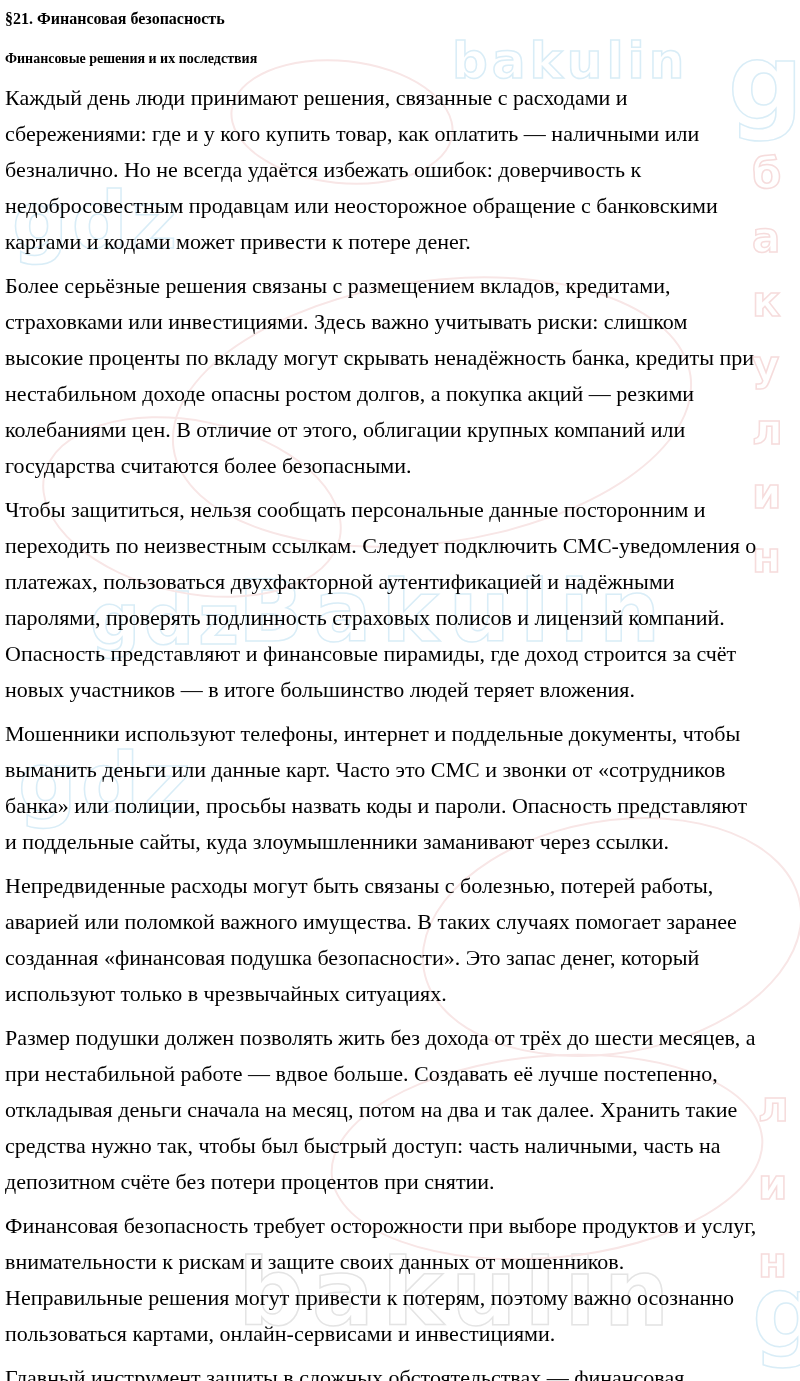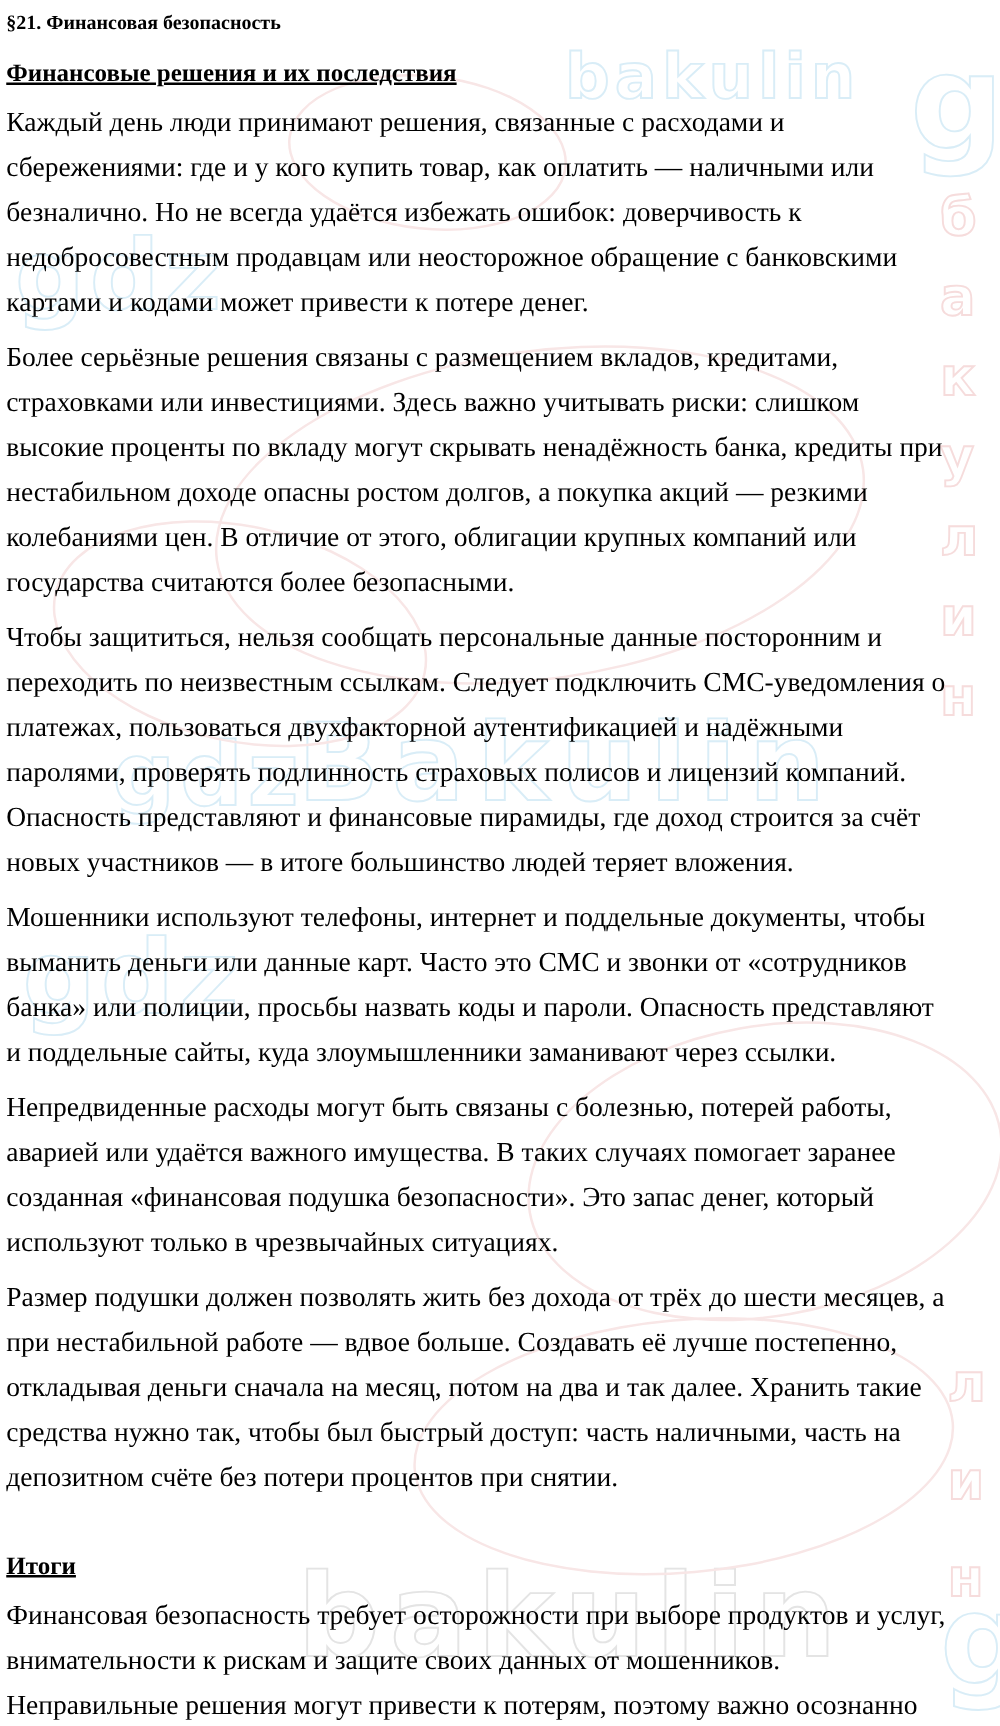--- a/index.html
+++ b/index.html
@@ -57,24 +57,23 @@
     z-index: 2;
     padding: 6px 3px 0 5px;
   }
   .h-title {
     font-size: 16px;
     line-height: 26px;
     font-weight: bold;
     margin: 0;
   }
   .h-sub {
-    font-size: 20px;
+    font-size: 14px;
     line-height: 26px;
     font-weight: bold;
-    text-decoration: underline;
   }
   .h-sub.first   { margin: 14px 0 0 0; }
   .h-sub.sect    { margin: 40px 0 0 0; }
   .h-sub.sect-sm { margin: 32px 0 0 0; }
   .para {
     font-size: 22px;
     line-height: 36px;
     margin: 8px 0 0 0;
     white-space: pre;
   }
@@ -126,29 +125,28 @@
 переходить по неизвестным ссылкам. Следует подключить СМС-уведомления о
 платежах, пользоваться двухфакторной аутентификацией и надёжными
 паролями, проверять подлинность страховых полисов и лицензий компаний.
 Опасность представляют и финансовые пирамиды, где доход строится за счёт
 новых участников — в итоге большинство людей теряет вложения.</p>
   <p class="para">Мошенники используют телефоны, интернет и поддельные документы, чтобы
 выманить деньги или данные карт. Часто это СМС и звонки от «сотрудников
 банка» или полиции, просьбы назвать коды и пароли. Опасность представляют
 и поддельные сайты, куда злоумышленники заманивают через ссылки.</p>
   <p class="para">Непредвиденные расходы могут быть связаны с болезнью, потерей работы,
-аварией или удаётся важного имущества. В таких случаях помогает заранее
+аварией или поломкой важного имущества. В таких случаях помогает заранее
 созданная «финансовая подушка безопасности». Это запас денег, который
 используют только в чрезвычайных ситуациях.</p>
   <p class="para">Размер подушки должен позволять жить без дохода от трёх до шести месяцев, а
 при нестабильной работе — вдвое больше. Создавать её лучше постепенно,
 откладывая деньги сначала на месяц, потом на два и так далее. Хранить такие
 средства нужно так, чтобы был быстрый доступ: часть наличными, часть на
 депозитном счёте без потери процентов при снятии.</p>
-  <h2 class="h-sub sect">Итоги</h2>
   <p class="para">Финансовая безопасность требует осторожности при выборе продуктов и услуг,
 внимательности к рискам и защите своих данных от мошенников.
 Неправильные решения могут привести к потерям, поэтому важно осознанно
 пользоваться картами, онлайн-сервисами и инвестициями.</p>
   <p class="para">Главный инструмент защиты в сложных обстоятельствах — финансовая
 подушка безопасности. Она позволяет сохранить привычный образ жизни при
 непредвиденных событиях и избежать рискованных решений, связанных с
 долгами или поспешными вложениями.</p>
 </main>
 

